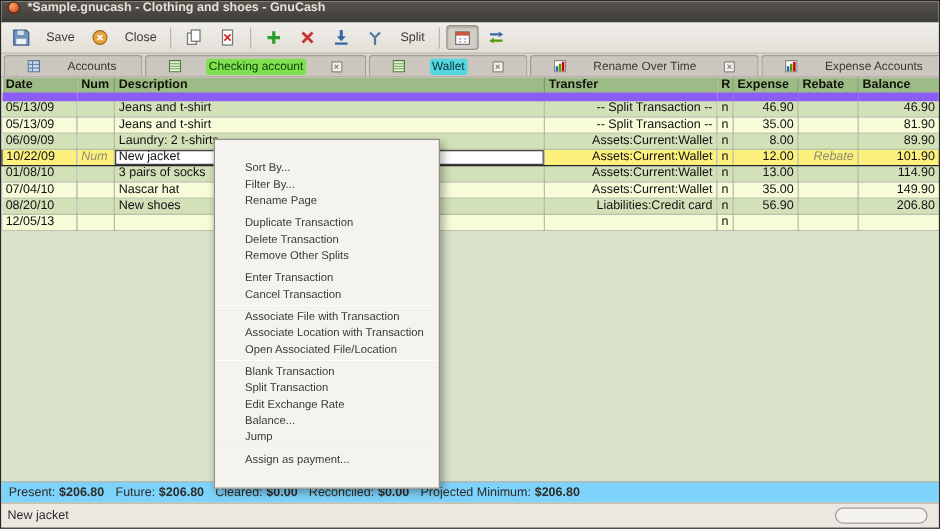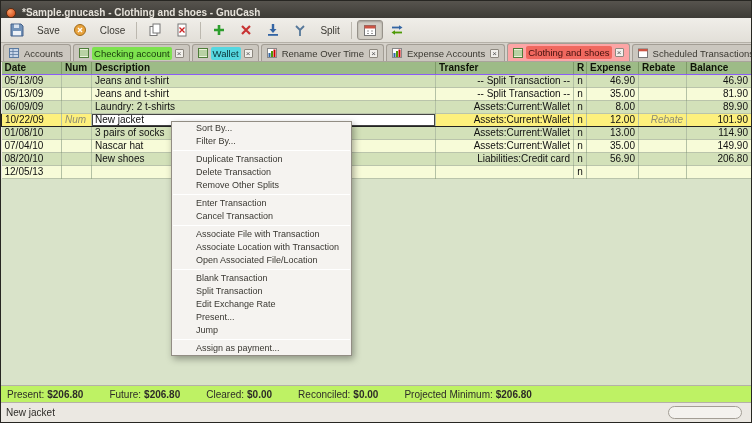--- a/index.html
+++ b/index.html
@@ -1,58 +1,58 @@
 <!DOCTYPE html>
 <html><head>
 <meta charset="utf-8">
 <style>
   *{box-sizing:border-box;margin:0;padding:0}
   body{width:752px;height:423px;font-family:"Liberation Sans",sans-serif;background:#555;}
   .window{width:752px;height:423px;border:1px solid #272622;display:flex;flex-direction:column;background:#ebe8e2;position:relative;overflow:hidden}
   
-  .titlebar{height:17px;flex:0 0 17px;background:linear-gradient(#57544e,#3d3b36);display:flex;align-items:flex-end;padding:0 5px;gap:6px}
+  .titlebar{height:17px;flex:0 0 17px;background:linear-gradient(#57544e,#3d3b36);display:flex;align-items:flex-start;padding:0 5px;gap:6px}
   .win-close{width:10px;height:10px;border-radius:50%;background:radial-gradient(circle at 35% 30%,#f8a06a,#e26a35 55%,#c14e1b);border:1px solid #5f2a0e;flex:0 0 auto}
   .win-title{color:#e6e2da;font-size:10px;font-weight:bold;white-space:nowrap}
   
   .toolbar{height:25px;flex:0 0 25px;background:linear-gradient(#f0eee9,#e2dfd8);border-bottom:1px solid #b5b1a8;display:flex;align-items:center;padding:0 3px;gap:1px}
   .tbtn{display:flex;align-items:center;gap:13px;padding:2px 5px;font-size:10px;color:#3b3933;border:1px solid transparent;border-radius:3px;background:transparent}
   .tbtn.pressed{background:#d3cfc6;border-color:#97928a;box-shadow:inset 0 1px 2px rgba(0,0,0,.25)}
   .tsep{width:1px;height:17px;background:#bcb8af;margin:0 4px}
   .tbtn svg{display:block}
   
   .tabbar{height:19px;flex:0 0 19px;background:#d6d2cb;display:flex;align-items:flex-end;padding:1px 2px 0;gap:2px;border-bottom:1px solid #a9a49b;overflow:hidden}
-  .tab{display:flex;align-items:center;gap:3px;height:17px;padding:0 5px;background:#cbc7bf;border:1px solid #a29d94;border-bottom:none;border-radius:3px 3px 0 0;font-size:9.5px;color:#3a3831;white-space:nowrap}
+  .tab{display:flex;align-items:center;gap:20px;height:17px;padding:0 18px;background:#cbc7bf;border:1px solid #a29d94;border-bottom:none;border-radius:3px 3px 0 0;font-size:9.5px;color:#3a3831;white-space:nowrap}
   .tab.active{background:#fca5a5;height:18px}
   .tlabel{padding:1px 2px;border-radius:2px}
   .hl-green{background:#7de24e;color:#16380b}
   .hl-cyan{background:#55d7e0;color:#083237}
   .hl-red{background:#f0685f;color:#42100c}
   .tclose{width:9px;height:9px;border:1px solid #8d887f;background:#f2f0ec;font-size:8px;line-height:7px;text-align:center;color:#555;border-radius:1px;flex:0 0 auto}
   .tclose::before{content:"×"}
   .ticon{display:flex}
   
   .register{border-collapse:collapse;table-layout:fixed;width:750px;font-size:10px}
-  .register th{background:#9dbb87;font-weight:bold;text-align:left;border-right:1px solid #7e9a68;border-bottom:1px solid #8b5cf6;height:12px;line-height:12px;padding:0 3px;overflow:hidden;white-space:nowrap;color:#101408}
+  .register th{background:#9dbb87;font-weight:bold;text-align:left;border-right:1px solid #7e9a68;border-bottom:7px solid #8b5cf6;height:12px;line-height:12px;padding:0 3px;overflow:hidden;white-space:nowrap;color:#101408}
   .register td{height:12px;line-height:12px;padding:0 3px;border-right:1px solid rgba(126,154,104,.5);border-bottom:1px solid rgba(126,154,104,.45);overflow:hidden;white-space:nowrap;color:#111}
   .r-green td{background:#d3e1b9}
   .r-cream td{background:#f7fbd8}
   .r-sel td{background:#fdf07d;border-top:1px solid #222;border-bottom:1px solid #222}
   .r-sel td:first-child{border-left:1px solid #222}
   .r-sel td:last-child{border-right:1px solid #222}
   td.edit{background:#ffffff !important;box-shadow:inset 0 0 0 1px #444}
   td.ph{color:#8d8d75;font-style:italic}
   .c-xfer,.c-amt{text-align:right}
   .c-r{text-align:center;padding:0 1px}
   .register-empty{flex:1 1 auto;background:#d9e3c9}
   
-  .menu{position:absolute;left:170px;top:120px;background:#f5f3f0;border:1px solid #928d84;box-shadow:2px 3px 7px rgba(0,0,0,.35);padding:0 0;z-index:20;min-width:168px}
+  .menu{position:absolute;left:170px;top:110px;background:#f5f3f0;border:1px solid #928d84;box-shadow:2px 3px 7px rgba(0,0,0,.35);padding:16px 0;z-index:20;min-width:168px}
   .mi{font-size:9px;color:#3a3832;padding:2px 12px 2px 24px;white-space:nowrap;line-height:9px}
   .msep{height:1px;background:#d8d4cc;margin:2px 1px;border-bottom:1px solid #fff}
   
-  .statusbar{height:17px;flex:0 0 17px;border-top:1px solid #b5b1a8;background:#bef264;display:flex;align-items:center;padding:0 6px;gap:26px;font-size:10px;color:#2e2c28}
+  .statusbar{height:17px;flex:0 0 17px;border-top:1px solid #b5b1a8;background:#7dd3fc;display:flex;align-items:center;padding:0 6px;gap:9px;font-size:10px;color:#2e2c28}
   .sitem{display:flex;gap:3px;white-space:nowrap}
   .sval{font-weight:bold}
   .summary{height:20px;flex:0 0 20px;border-top:1px solid #b5b1a8;background:#ebe8e2;display:flex;align-items:center;padding:0 5px;font-size:10px;color:#2e2c28}
   .progress{margin-left:auto;margin-right:4px;width:74px;height:13px;border:1px solid #a39e95;border-radius:7px;background:#f4f2ee}
 </style>
 </head>
 <body>
 
 <div class="window">
 
@@ -333,36 +333,37 @@
         <td class="c-amt"></td>
       </tr>
     </tbody>
   </table>
 
   <div class="register-empty"></div>
 
   <div class="menu">
     <div class="mi">Sort By...</div>
     <div class="mi">Filter By...</div>
+    <div class="mi">Rename Page</div>
     <div class="msep"></div>
     <div class="mi">Duplicate Transaction</div>
     <div class="mi">Delete Transaction</div>
     <div class="mi">Remove Other Splits</div>
     <div class="msep"></div>
     <div class="mi">Enter Transaction</div>
     <div class="mi">Cancel Transaction</div>
     <div class="msep"></div>
     <div class="mi">Associate File with Transaction</div>
     <div class="mi">Associate Location with Transaction</div>
     <div class="mi">Open Associated File/Location</div>
     <div class="msep"></div>
     <div class="mi">Blank Transaction</div>
     <div class="mi">Split Transaction</div>
     <div class="mi">Edit Exchange Rate</div>
-    <div class="mi">Present...</div>
+    <div class="mi">Balance...</div>
     <div class="mi">Jump</div>
     <div class="msep"></div>
     <div class="mi">Assign as payment...</div>
   </div>
 
   <div class="statusbar">
     <span class="sitem">
       <span>Present:</span>
       <span class="sval">$206.80</span>
     </span>

